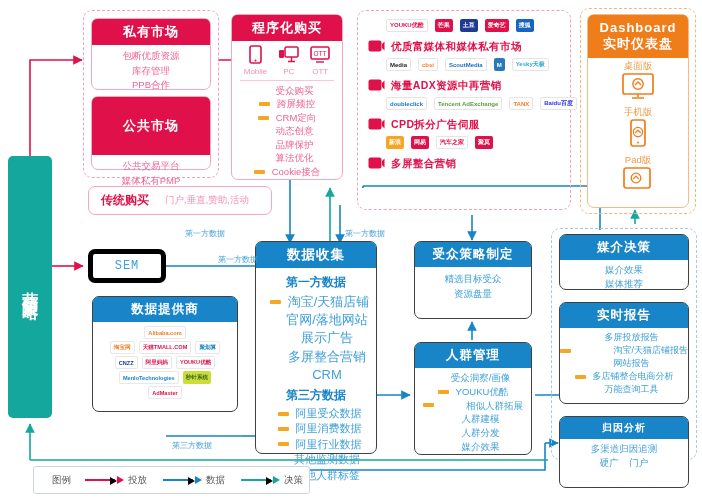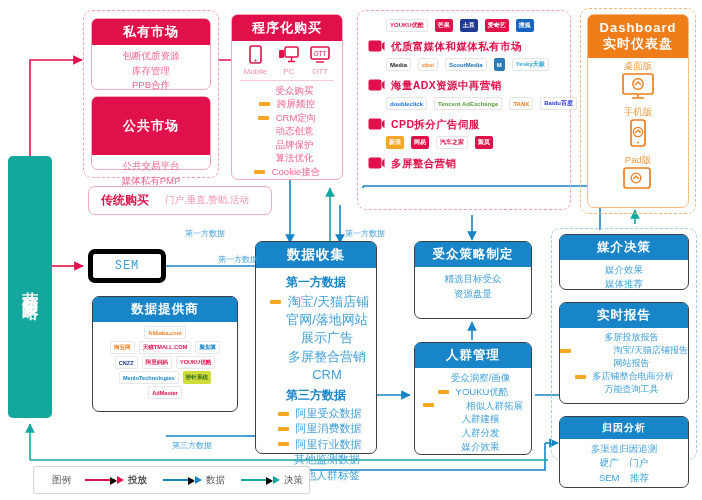--- a/index.html
+++ b/index.html
@@ -512,35 +512,35 @@
           <span>多店铺整合电商分析</span>
         </div>
         <div class="bul-row">
           <span>万能查询工具</span>
         </div>
       </div>
   </div>
 
   <div class="card blue" style="left:559px; top:416px; width:130px; height:72px;">
     <div class="card-hd" style="font-size:10px; padding:4px 0;">归因分析</div>
-    <div class="card-bd" style="font-size:9.5px; line-height:1.5; padding-top:3px; white-space:pre;"><div class="bul-row"><span>多渠道归因追测</span></div><div class="bul-row"><span>硬广    门户</span></div><div class="bul-row"><span>SEM    推荐</span></div></div>
+    <div class="card-bd" style="font-size:9.5px; line-height:1.5; padding-top:3px; white-space:pre;"><div class="bul-row"><span>多渠道归因追测</span></div><div class="bul-row"><span>硬广    门户</span></div></div>
   </div>
 
   <div class="albl" style="left:185px; top:228px;">第一方数据</div>
   <div class="albl" style="left:218px; top:254px;">第一方数据</div>
   <div class="albl" style="left:345px; top:228px;">第一方数据</div>
   <div class="albl" style="left:172px; top:440px;">第三方数据</div>
 
   <div id="legend">
     <span class="lgl">图例</span>
     <div id="legend-items" style="display:flex; gap:16px;">
         <div class="leg-item">
           <span class="leg-line" style="border-top-color: rgb(224, 17, 74);"></span>
           <span style="display: inline-block; width: 0px; height: 0px; border-left: 7px solid rgb(224, 17, 74); border-top: 4px solid transparent; border-bottom: 4px solid transparent; margin-left: -2px;"></span>
-          <span style="color: rgb(85, 85, 85); font-weight: bold;">投放</span>
+          <span style="color: rgb(85, 85, 85);">投放</span>
         </div>
         <div class="leg-item">
           <span class="leg-line" style="border-top-color: rgb(23, 133, 200);"></span>
           <span style="display: inline-block; width: 0px; height: 0px; border-left: 7px solid rgb(23, 133, 200); border-top: 4px solid transparent; border-bottom: 4px solid transparent; margin-left: -2px;"></span>
           <span style="color: rgb(85, 85, 85);">数据</span>
         </div>
         <div class="leg-item">
           <span class="leg-line" style="border-top-color: rgb(20, 167, 157);"></span>
           <span style="display: inline-block; width: 0px; height: 0px; border-left: 7px solid rgb(20, 167, 157); border-top: 4px solid transparent; border-bottom: 4px solid transparent; margin-left: -2px;"></span>
           <span style="color: rgb(85, 85, 85);">决策</span>

